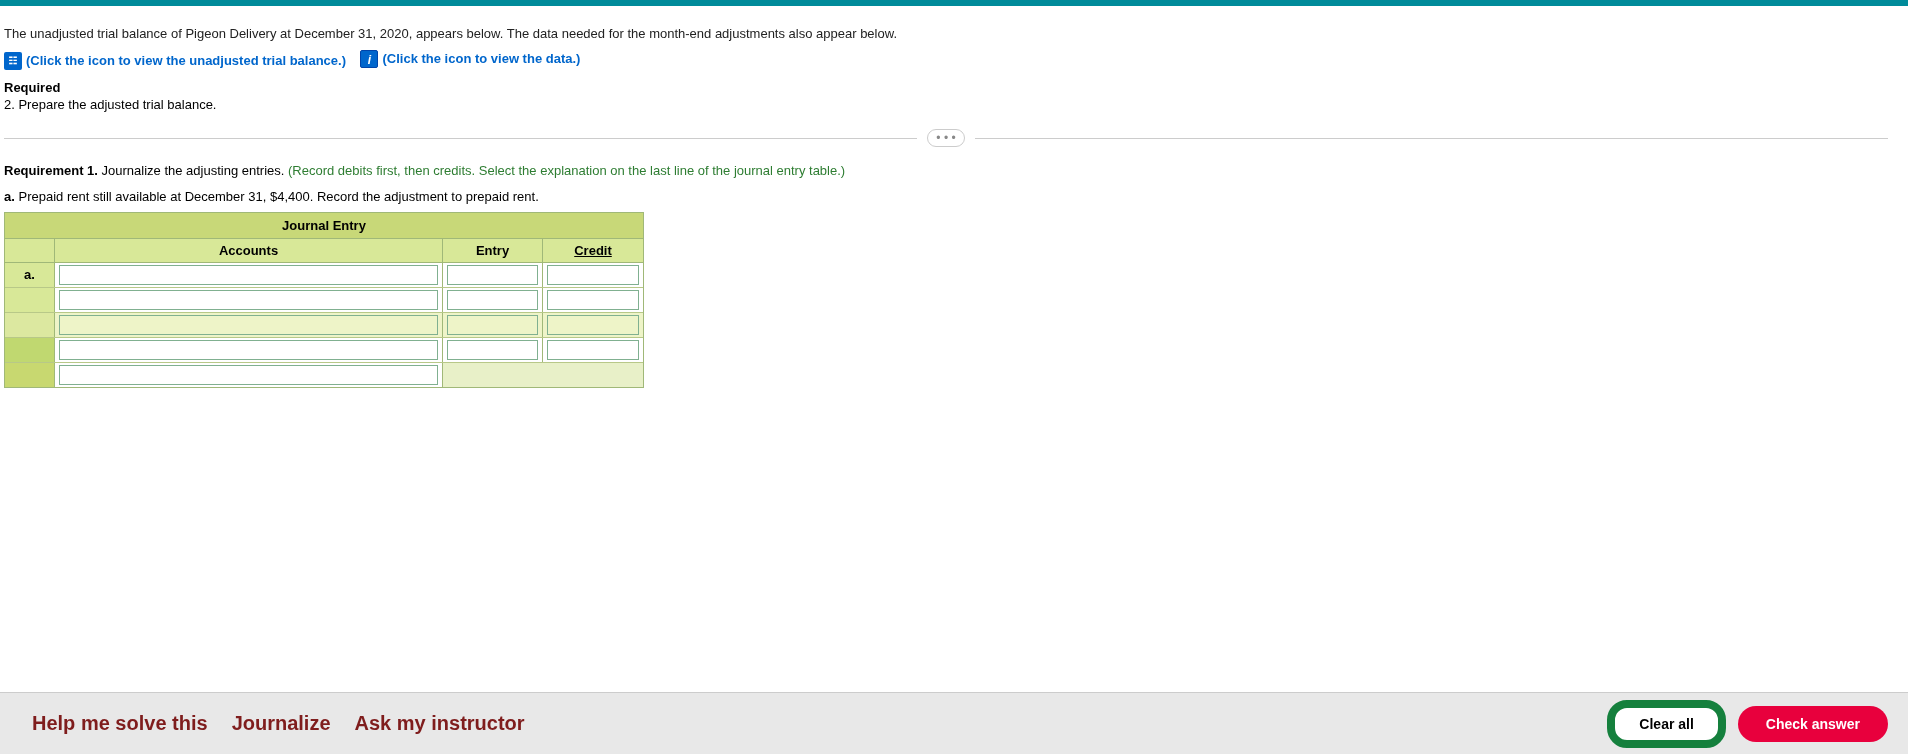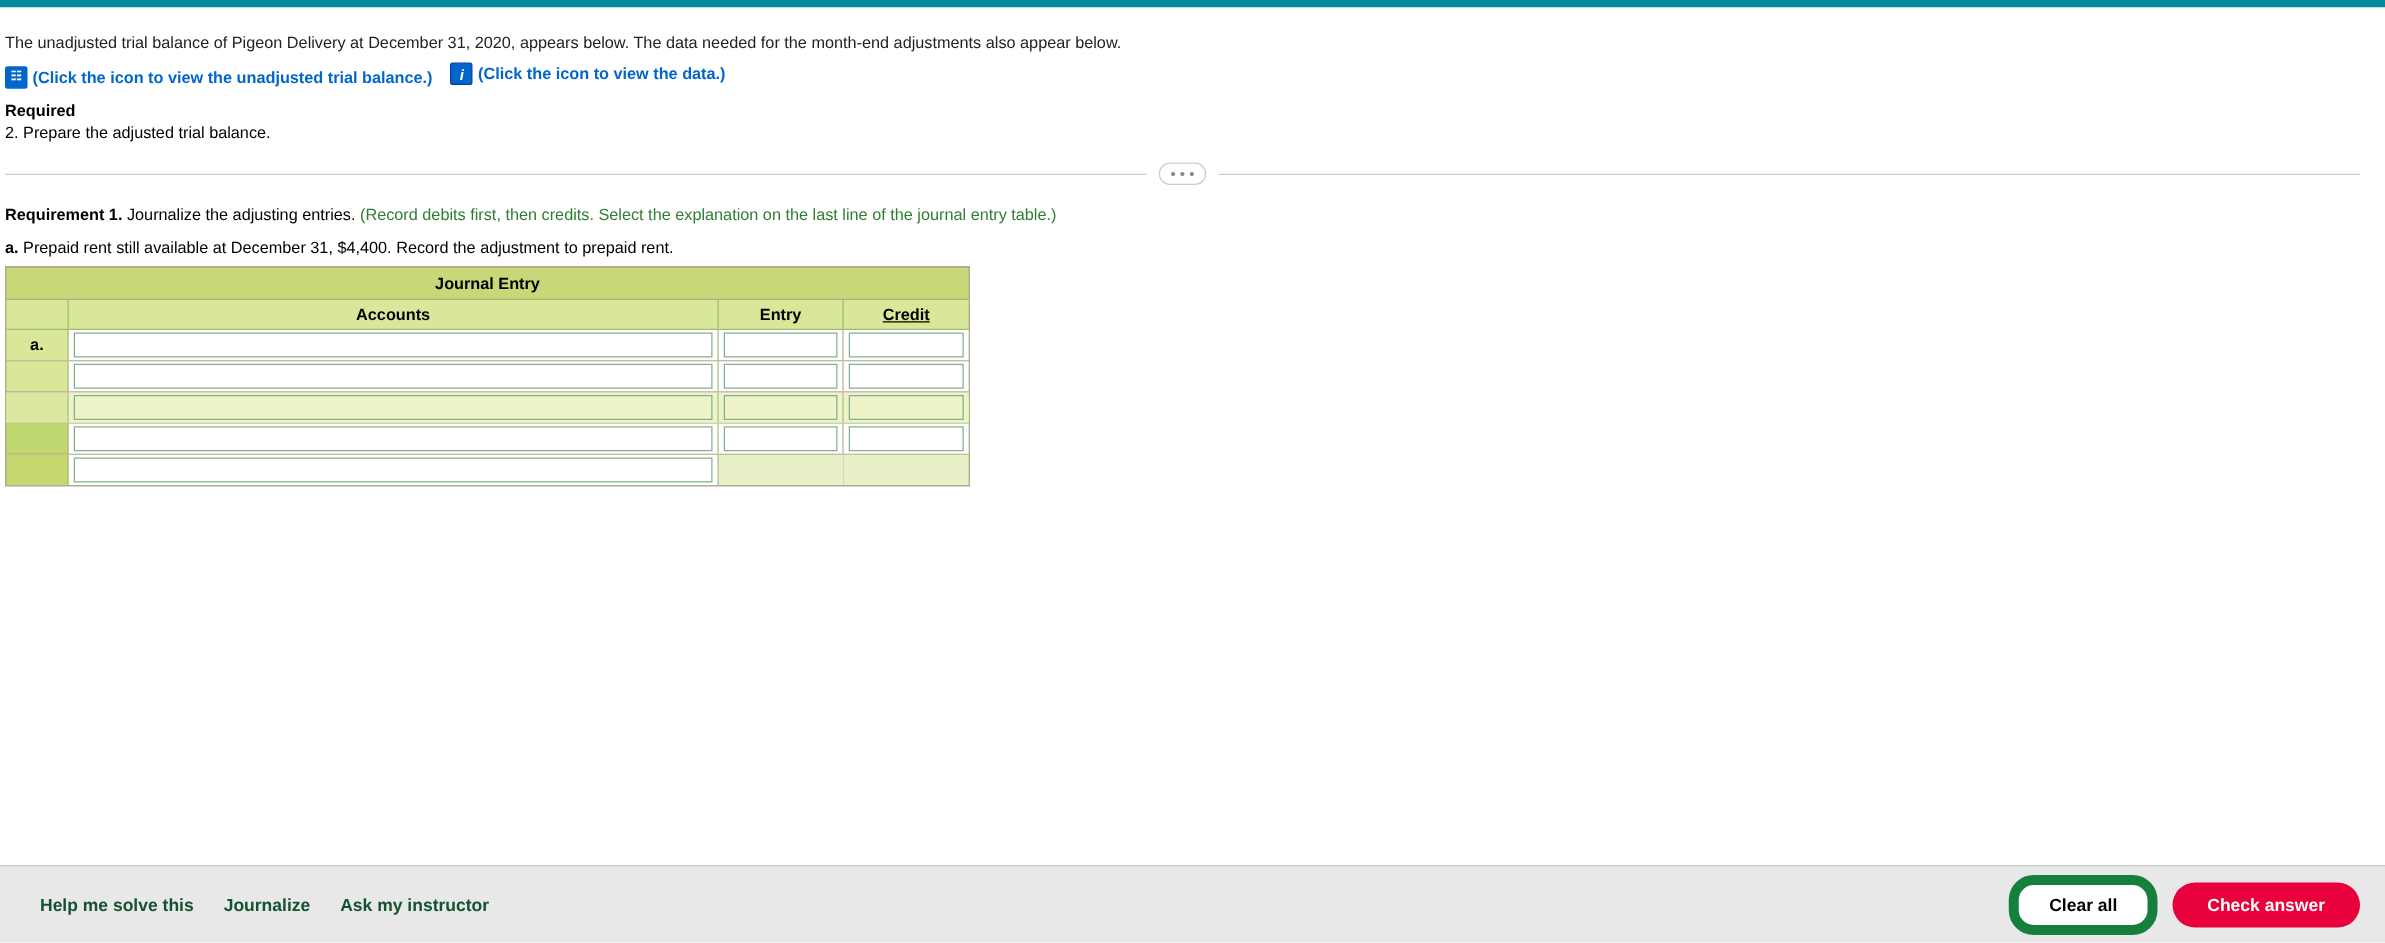--- a/index.html
+++ b/index.html
@@ -109,22 +109,22 @@
       font-size: 13px;
       margin-bottom: 8px;
     }
     .sub-label strong {
       font-weight: bold;
     }
     
     .journal-table-container {
       border: 1px solid #a0b878;
       display: inline-block;
-      width: 772px;
-      background: #d946ef;
+      width: 640px;
+      background: #b91c1c;
     }
     .journal-table-title {
       background: #c8d878;
       text-align: center;
       font-weight: bold;
       font-size: 13px;
       padding: 5px;
       border-bottom: 1px solid #a0b878;
     }
     .journal-table-header {
@@ -225,25 +225,25 @@
       height: 62px;
       display: flex;
       align-items: center;
       padding: 0 20px;
       gap: 0;
       border-top: 1px solid #ccc;
     }
     .footer-btn {
       background: none;
       border: none;
-      font-size: 14px;
+      font-size: 20px;
       font-weight: bold;
       cursor: pointer;
       padding: 8px 12px;
-      color: #14532d;
+      color: #7f1d1d;
     }
     .footer-spacer {
       flex: 1;
     }
     .clear-all-btn {
       background: white;
       border: 8px solid #15803d;
       border-radius: 20px;
       padding: 8px 24px;
       font-size: 14px;

